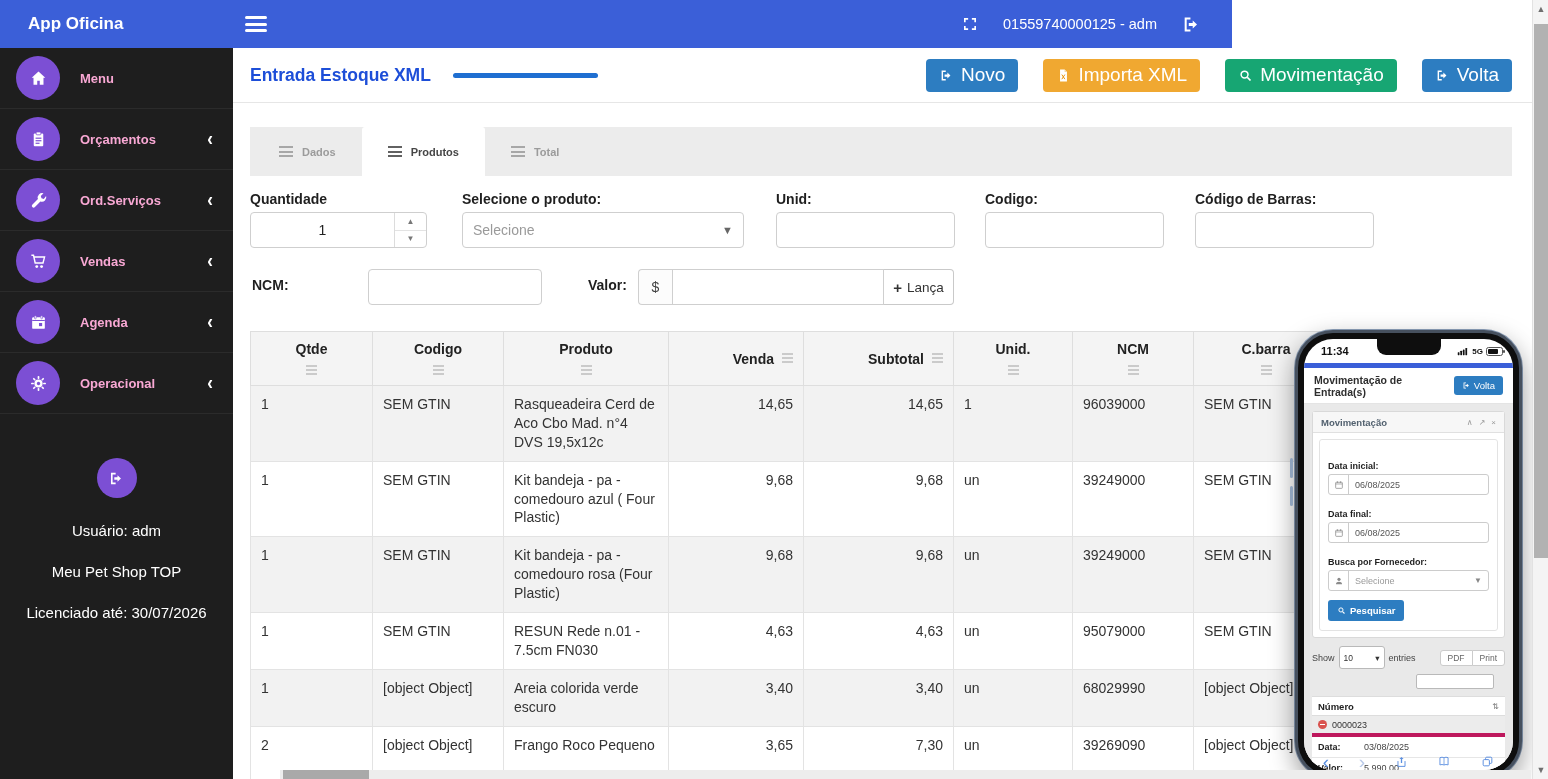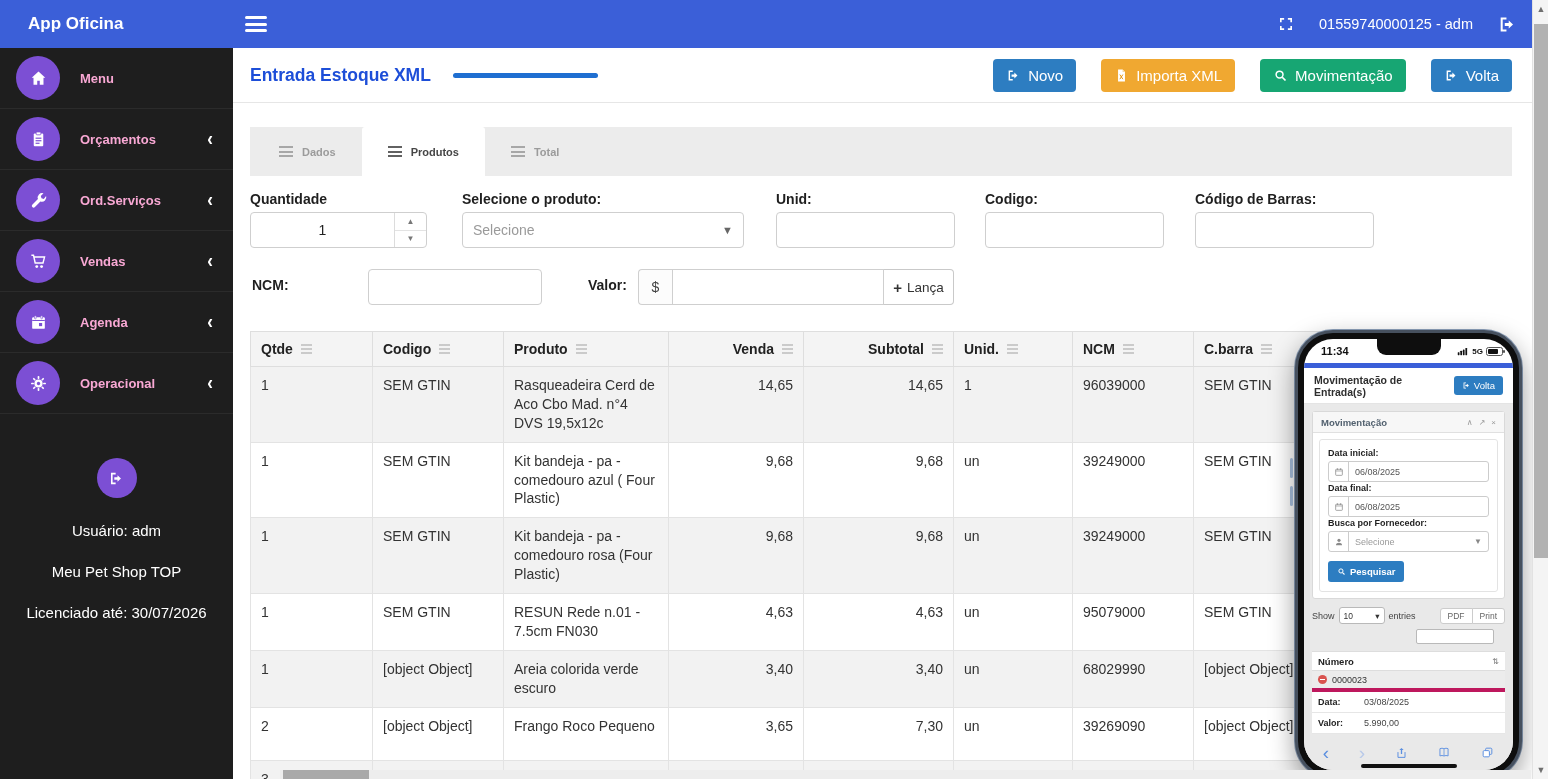--- a/index.html
+++ b/index.html
@@ -1,20 +1,20 @@
 <!DOCTYPE html>
 <html><head>
 <meta charset="utf-8">
 <style>
   * { box-sizing: border-box; margin: 0; padding: 0; }
   html,body { width:1548px; height:779px; overflow:hidden; }
   body { font-family:"Liberation Sans", sans-serif; background:#fff; position:relative; color:#333; }
 
   
-  .navbar { position:absolute; left:0; top:0; width:1548px; height:48px; background:#3b5fd8; display:flex; align-items:center; z-index:6; }
+  .navbar { position:absolute; left:0; top:0; width:1232px; height:48px; background:#3b5fd8; display:flex; align-items:center; z-index:6; }
   .brand { width:233px; padding-left:28px; color:#fff; font-size:17px; font-weight:bold; }
   .hamburger { margin-left:12px; width:22px; cursor:pointer; }
   .hamburger i { display:block; height:3px; background:#fff; border-radius:2px; margin:3.5px 0; }
   .nav-right { margin-left:auto; display:flex; align-items:center; gap:24px; padding-right:30px; color:#fff; font-size:14.5px; }
   .nav-ic { display:flex; align-items:center; cursor:pointer; }
 
   
   .sidebar { position:absolute; left:0; top:48px; width:233px; height:731px; background:#1e1e1e; z-index:5; }
   .side-item { height:61px; display:flex; align-items:center; padding:0 20px 0 16px; border-bottom:1px solid #2b2b2b; cursor:pointer; }
   .s-circle { width:44px; height:44px; border-radius:50%; background:#7c4fd4; display:flex; align-items:center; justify-content:center; flex:none; }
@@ -23,21 +23,21 @@
   .side-foot { text-align:center; color:#fff; }
   .foot-circle { width:40px; height:40px; border-radius:50%; background:#7c4fd4; display:inline-flex; align-items:center; justify-content:center; margin-top:44px; cursor:pointer; }
   .side-foot p { font-size:15px; margin-top:24px; }
 
   
   .main { position:absolute; left:233px; top:48px; width:1299px; height:731px; background:#fff; overflow:hidden; }
   .page-header { height:55px; display:flex; align-items:center; padding:0 20px 0 17px; border-bottom:1px solid #e6e6e6; }
   .page-title { font-size:17.5px; font-weight:bold; color:#1d4ed8; }
   .title-line { width:145px; height:5px; border-radius:3px; background:#1f6fd1; margin-left:22px; }
   .hdr-btns { margin-left:auto; display:flex; gap:25px; }
-  .btn { height:33px; display:flex; align-items:center; gap:7px; padding:0 13px; border-radius:4px; color:#fff; font-size:15px; cursor:pointer; border:none; }
+  .btn { height:33px; display:flex; align-items:center; gap:7px; padding:0 13px; border-radius:4px; color:#fff; font-size:19px; cursor:pointer; border:none; }
   .btn-blue { background:#2d7dc1; }
   .btn-orange { background:#f0a831; }
   .btn-green { background:#17a673; }
 
   .body-area { padding:24px 20px 0 17px; }
   .tabs-bar { background:#ececec; height:49px; display:flex; padding-left:3px; }
   .tab { height:49px; display:flex; align-items:center; gap:9px; padding:0 26px; color:#9b9b9b; font-size:11px; font-weight:bold; cursor:pointer; }
   .tab.active { background:#fff; color:#464646; border-radius:3px 3px 0 0; }
   .tab-lines { width:14px; height:11px; background:repeating-linear-gradient(to bottom, currentColor 0 2px, transparent 2px 4.5px); opacity:.85; }
 
@@ -59,21 +59,21 @@
   .v-pre { width:34px; border:1px solid #cfcfcf; border-right:none; border-radius:4px 0 0 4px; background:#fcfcfc; display:flex; align-items:center; justify-content:center; color:#444; }
   .v-inp { width:212px; border:1px solid #cfcfcf; background:#fff; }
   .lanca { width:70px; border:1px solid #c9c9c9; border-left:none; border-radius:0 4px 4px 0; background:#fff; display:flex; align-items:center; justify-content:center; gap:5px; font-size:13.5px; color:#333; cursor:pointer; }
   .lanca b { font-size:15px; }
 
   
   table.grid { border-collapse:collapse; width:1229px; margin-top:12px; font-size:14px; table-layout:fixed; }
   .grid th { background:#f4f4f4; border:1px solid #dedede; padding:9px 10px; font-weight:bold; color:#222; }
   .grid td { border:1px solid #e3e3e3; padding:9px 10px; vertical-align:top; color:#333; height:53px; line-height:1.35; overflow:hidden; white-space:normal; }
   .grid tr.odd td { background:#f2f2f2; }
-  .al { text-align:left; } .ar { text-align:right; } .ac { text-align:center; }
+  .al { text-align:left;flex-direction:column; } .ar { text-align:right; } .ac { text-align:center; }
   .th-in { display:flex; align-items:center; gap:8px; }
   .th-in.ar { justify-content:flex-end; } .th-in.ac { justify-content:center; }
   .sort-ic { width:11px; height:11px; flex:none; background:repeating-linear-gradient(to bottom, #c6c6c6 0 2px, transparent 2px 4px); opacity:.9; }
 
   
   .vscroll { position:absolute; right:0; top:0; width:16px; height:779px; background:#f4f4f4; border-left:1px solid #e2e2e2; z-index:20; }
   .vs-arrow { position:absolute; left:0; width:16px; text-align:center; font-size:9px; color:#6f6f6f; }
   .vs-thumb { position:absolute; left:1px; top:24px; width:14px; height:534px; background:#b2b2b2; }
   .hscroll { position:absolute; left:280px; bottom:0; width:1251px; height:9px; background:#ededed; z-index:21; }
   .hs-thumb { position:absolute; left:3px; top:0; width:86px; height:9px; background:#a9a9a9; }
@@ -95,29 +95,29 @@
   .p-apphead { height:36px; background:#fff; display:flex; align-items:center; padding:0 10px; border-bottom:1px solid #e4e4e4; flex:none; }
   .p-apptitle { font-size:10.5px; font-weight:bold; color:#2e2e2e; }
   .p-volta { margin-left:auto; background:#2d7dc1; color:#fff; font-size:9.5px; border-radius:3px; padding:4px 8px; display:flex; align-items:center; gap:3px; }
   .p-body { flex:1; background:#e9e9e9; padding:7px 8px 0 8px; position:relative; }
   .p-card { background:#fff; border:1px solid #d9d9d9; border-radius:3px; }
   .p-card-h { height:21px; background:#f7f7f7; border-bottom:1px solid #e0e0e0; display:flex; align-items:center; padding:0 8px; }
   .p-card-title { font-size:9.5px; font-weight:bold; color:#52616f; }
   .p-card-ic { margin-left:auto; display:flex; gap:6px; color:#9a9a9a; font-size:8px; }
   .p-card-b { padding:6px; }
   .p-well { border:1px solid #e3e3e3; border-radius:3px; padding:7px 8px 9px 8px; }
-  .p-flabel { font-size:9px; font-weight:bold; color:#1f1f1f; margin:1px 0 3px; }
+  .p-flabel { font-size:9px; font-weight:bold; color:#1f1f1f; margin:14px 0 3px; }
   .p-group { display:flex; height:21px; border:1px solid #ccc; border-radius:3px; background:#fff; overflow:hidden; align-items:center; }
   .p-gic { width:20px; align-self:stretch; border-right:1px solid #ccc; display:flex; align-items:center; justify-content:center; color:#8a8a8a; flex:none; }
   .p-gval { font-size:9px; color:#555; padding-left:6px; flex:1; }
   .p-gval.ph { color:#9a9a9a; }
   .p-gcaret { color:#888; font-size:8px; margin-right:6px; }
   .p-search-btn { margin-top:9px; display:inline-flex; align-items:center; gap:4px; background:#2d7dc1; color:#fff; font-size:9.5px; font-weight:bold; padding:5px 9px; border-radius:3px; }
   .p-showrow { margin:8px 0 5px; display:flex; align-items:center; gap:4px; font-size:9px; color:#444; }
-  .p-selbox { width:46px; height:17px; border:1px solid #b9b9b9; border-radius:3px; background:#fff; display:flex; align-items:center; justify-content:space-between; padding:0 4px; font-size:8.5px; color:#333; }
+  .p-selbox { width:46px; height:23px; border:1px solid #b9b9b9; border-radius:3px; background:#fff; display:flex; align-items:center; justify-content:space-between; padding:0 4px; font-size:8.5px; color:#333; }
   .p-pdfprint { margin-left:auto; display:flex; }
   .p-pp { border:1px solid #ccc; background:#fff; font-size:8.5px; color:#666; padding:2px 7px; }
   .p-pp:first-child { border-radius:3px 0 0 3px; }
   .p-pp:last-child { border-radius:0 3px 3px 0; margin-left:-1px; }
   .p-mini-search { width:78px; height:15px; border:1px solid #b9b9b9; border-radius:2px; background:#fff; margin:0 0 7px 104px; }
   .p-thead { height:20px; border-top:1px solid #ddd; border-bottom:1px solid #ddd; display:flex; align-items:center; padding:0 6px; background:#fff; }
   .p-thead b { font-size:9.5px; color:#222; }
   .p-tsort { margin-left:auto; font-size:8px; color:#777; }
   .p-trow1 { height:21px; background:#ececec; border-bottom:4px solid #be185d; display:flex; align-items:center; gap:5px; padding:0 6px; }
   .p-minus { width:9px; height:9px; border-radius:50%; background:#d9534f; position:relative; flex:none; }

